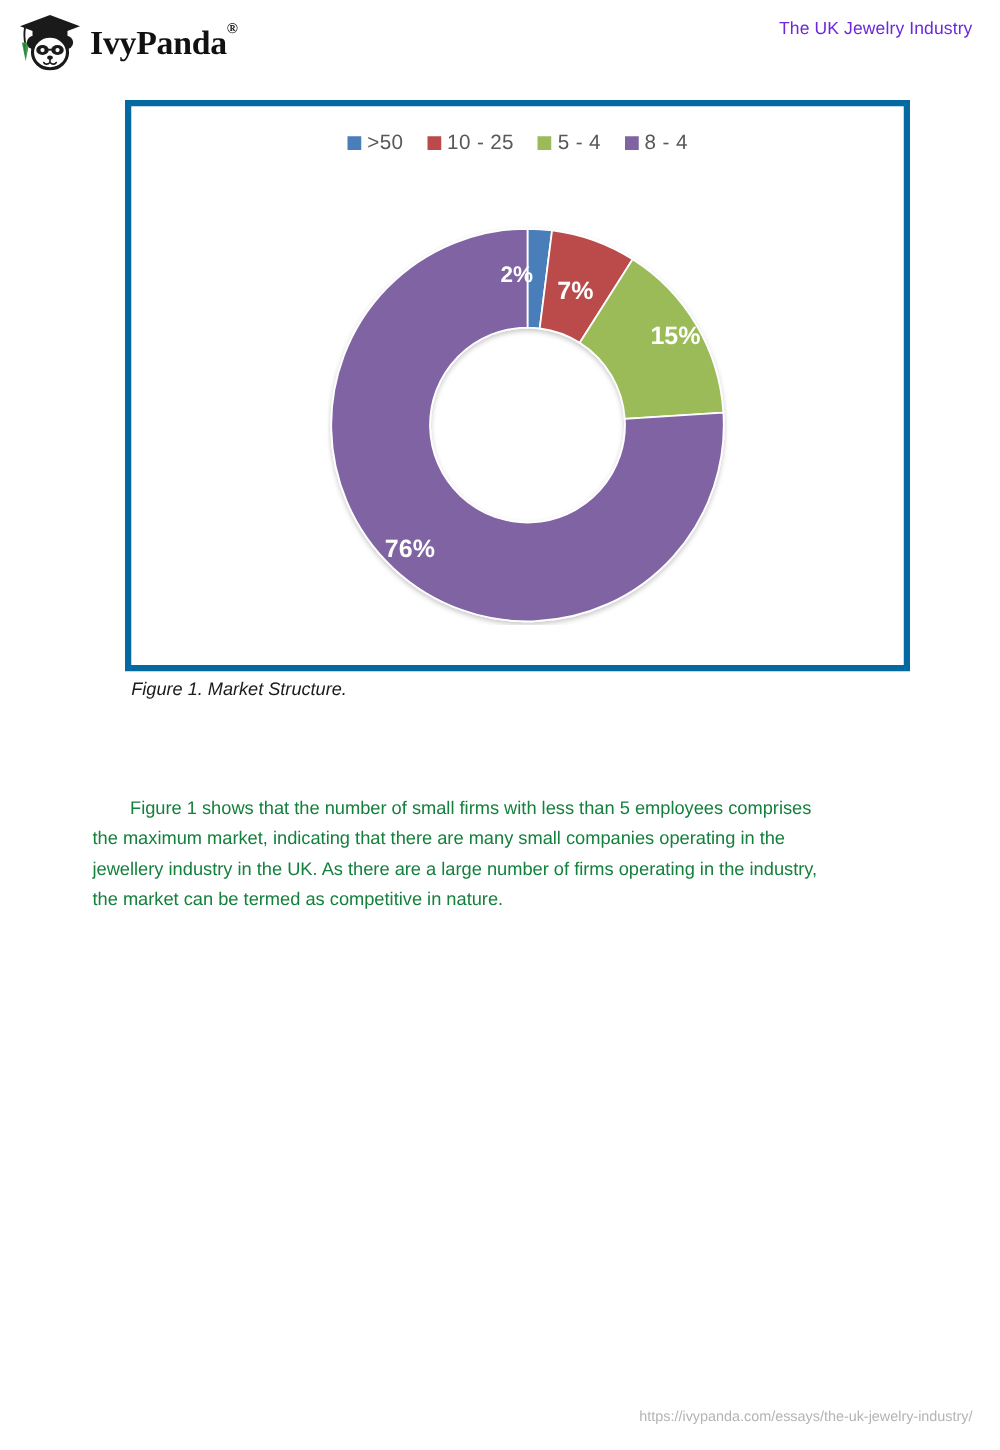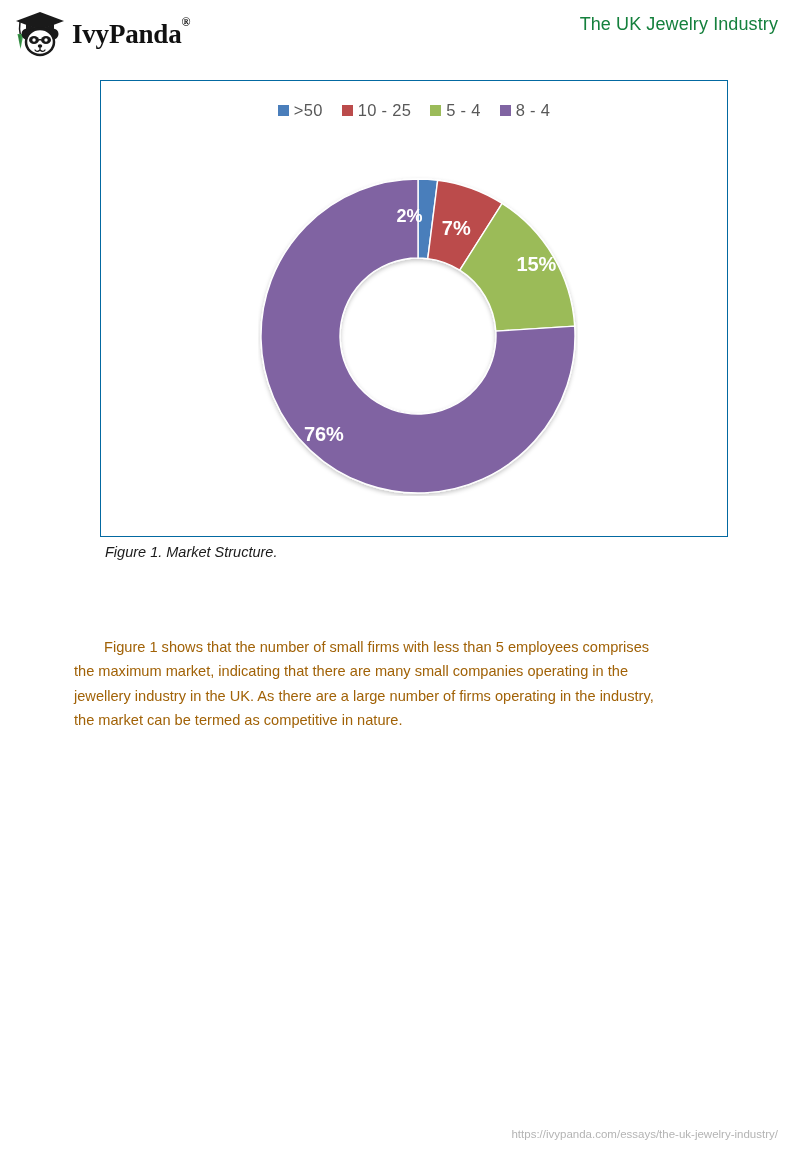--- a/index.html
+++ b/index.html
@@ -53,34 +53,34 @@
     color: #111111;
     vertical-align: super;
     position: relative;
     top: -7px;
     left: 0px;
   }
   .header-title {
     position: absolute;
     right: 22px;
     top: 14px;
-    font-size: 18px;
-    color: #15803d;
+    font-size: 14px;
+    color: #6d28d9;
     white-space: nowrap;
     letter-spacing: 0.1px;
   }
 
   
   .chart-box {
     position: absolute;
     left: 100px;
     top: 80px;
     width: 628px;
     height: 457px;
-    border: 1px solid #0369a1;
+    border: 5px solid #0369a1;
     background: #ffffff;
     box-sizing: border-box;
   }
 
   .legend {
     position: absolute;
     top: 20px;
     left: 0;
     width: 100%;
     display: flex;
@@ -134,21 +134,21 @@
     color: #1b1b1b;
     white-space: nowrap;
   }
   .body-paragraph {
     position: absolute;
     left: 74px;
     top: 620px;
     width: 597px;
     font-size: 14.6px;
     line-height: 24.6px;
-    color: #a16207;
+    color: #15803d;
     text-indent: 30px;
     text-align: left;
   }
 
   
   .page-footer {
     position: absolute;
     right: 22px;
     bottom: 20px;
     font-size: 11.5px;

